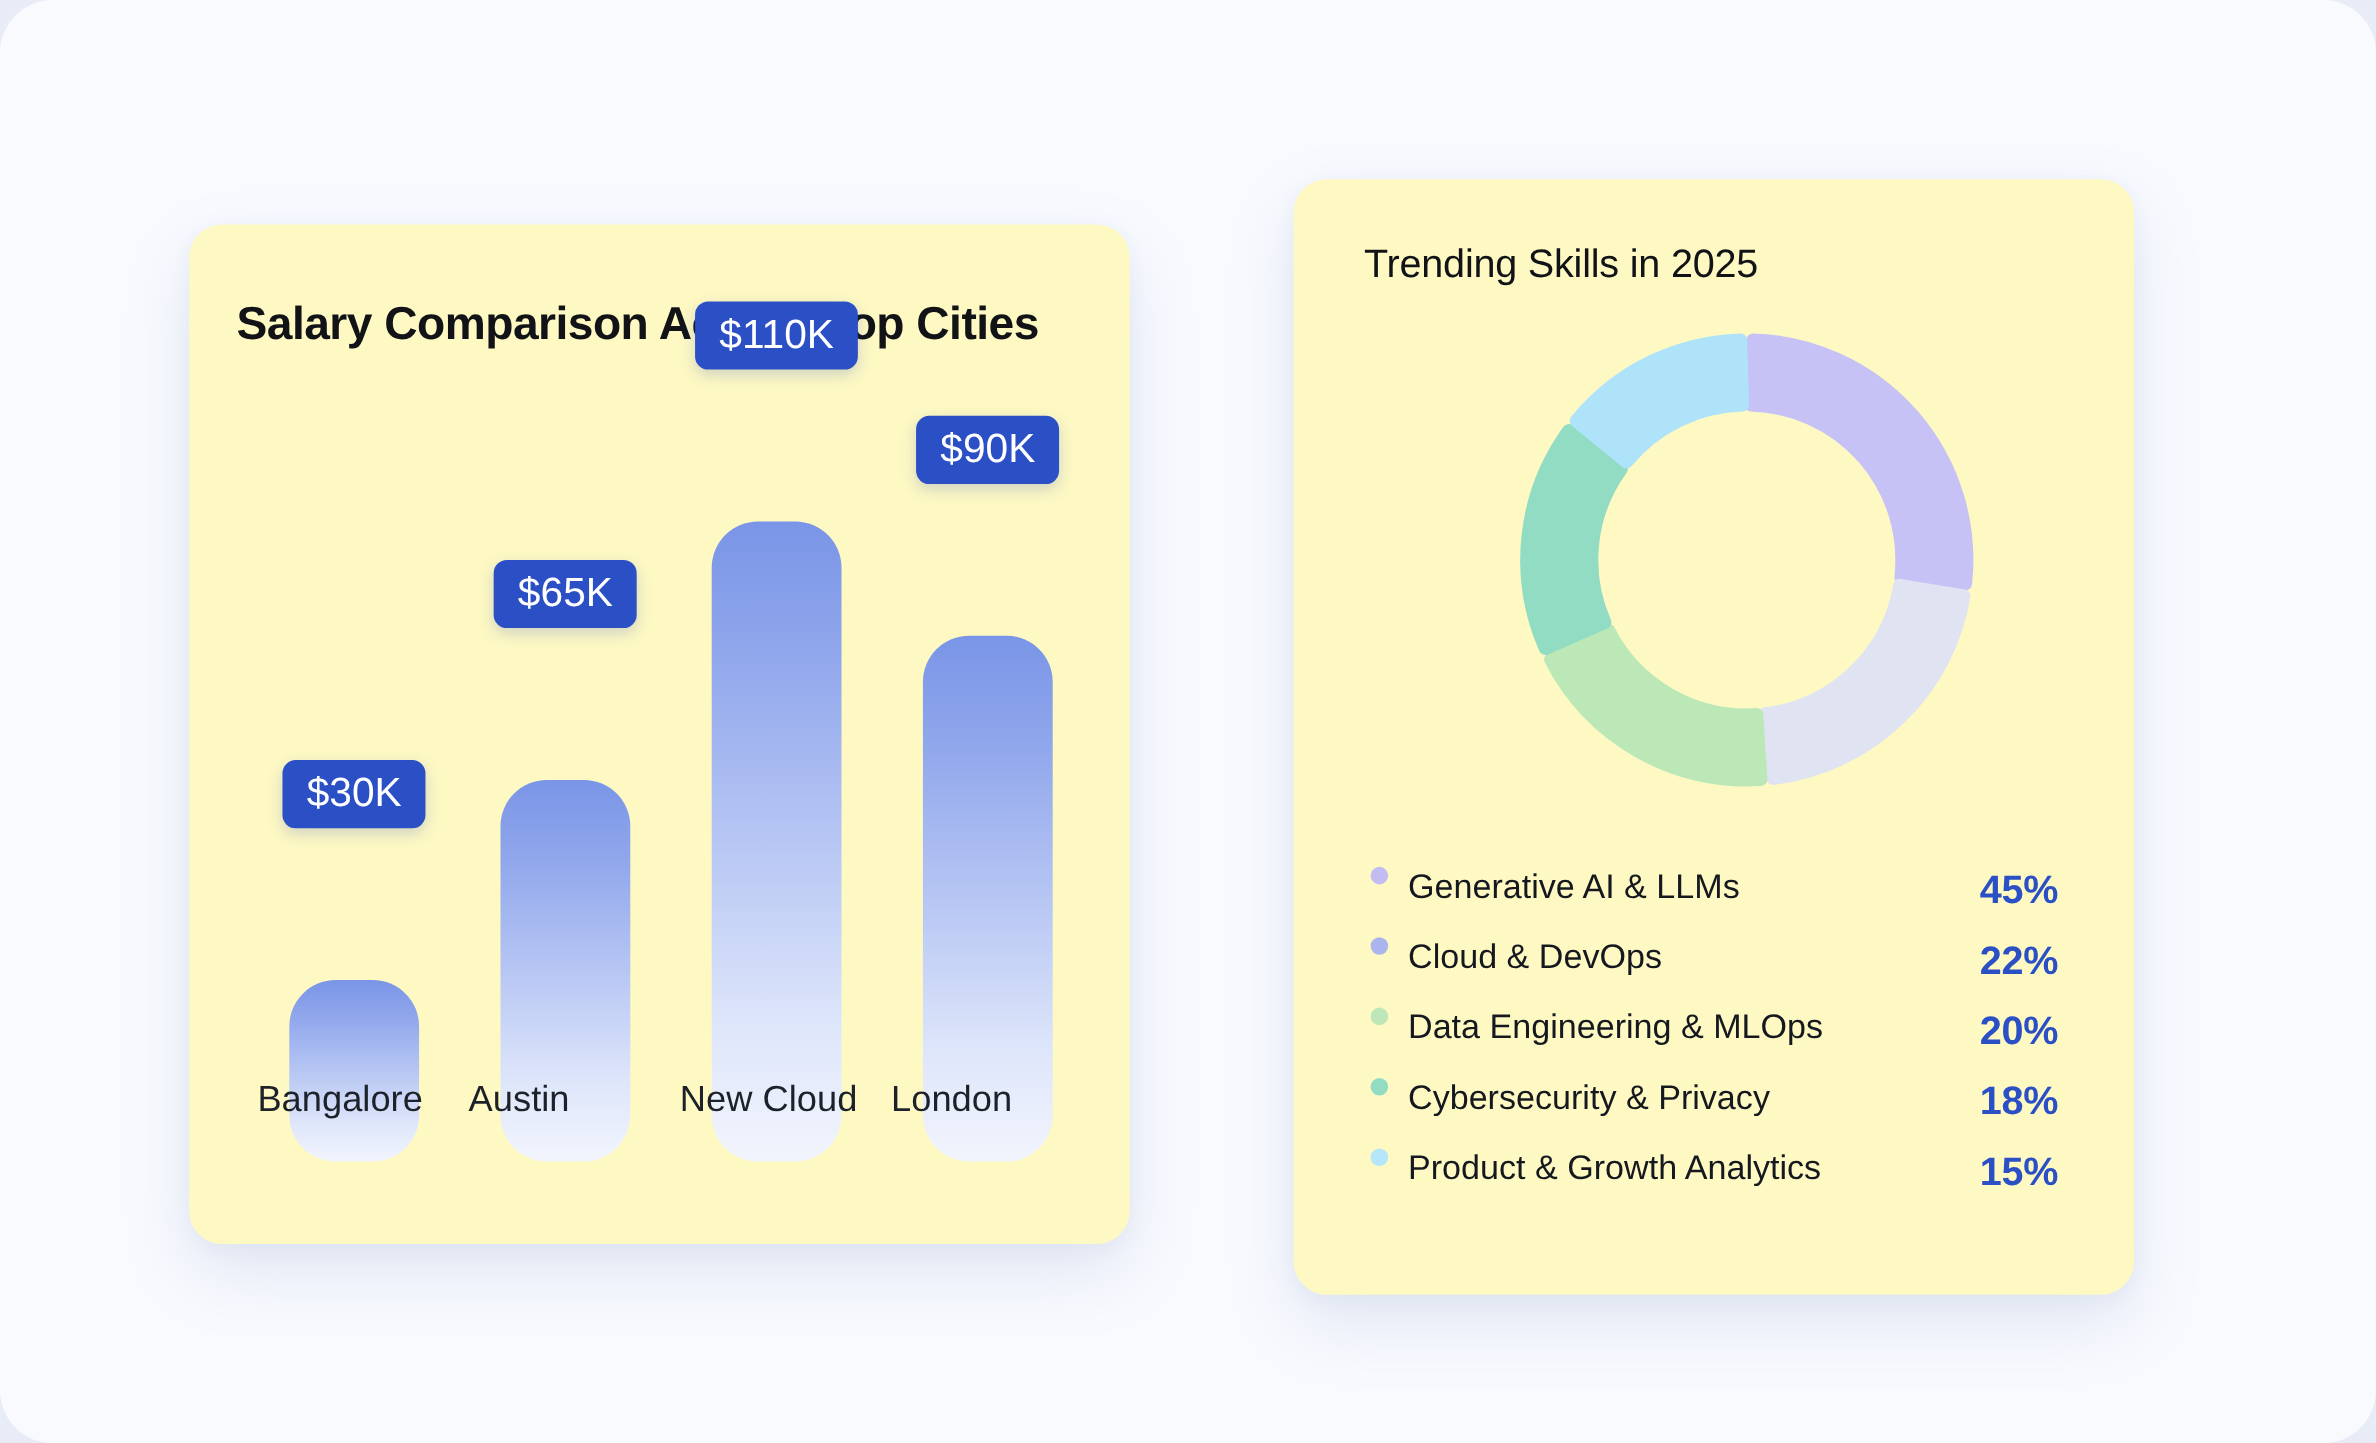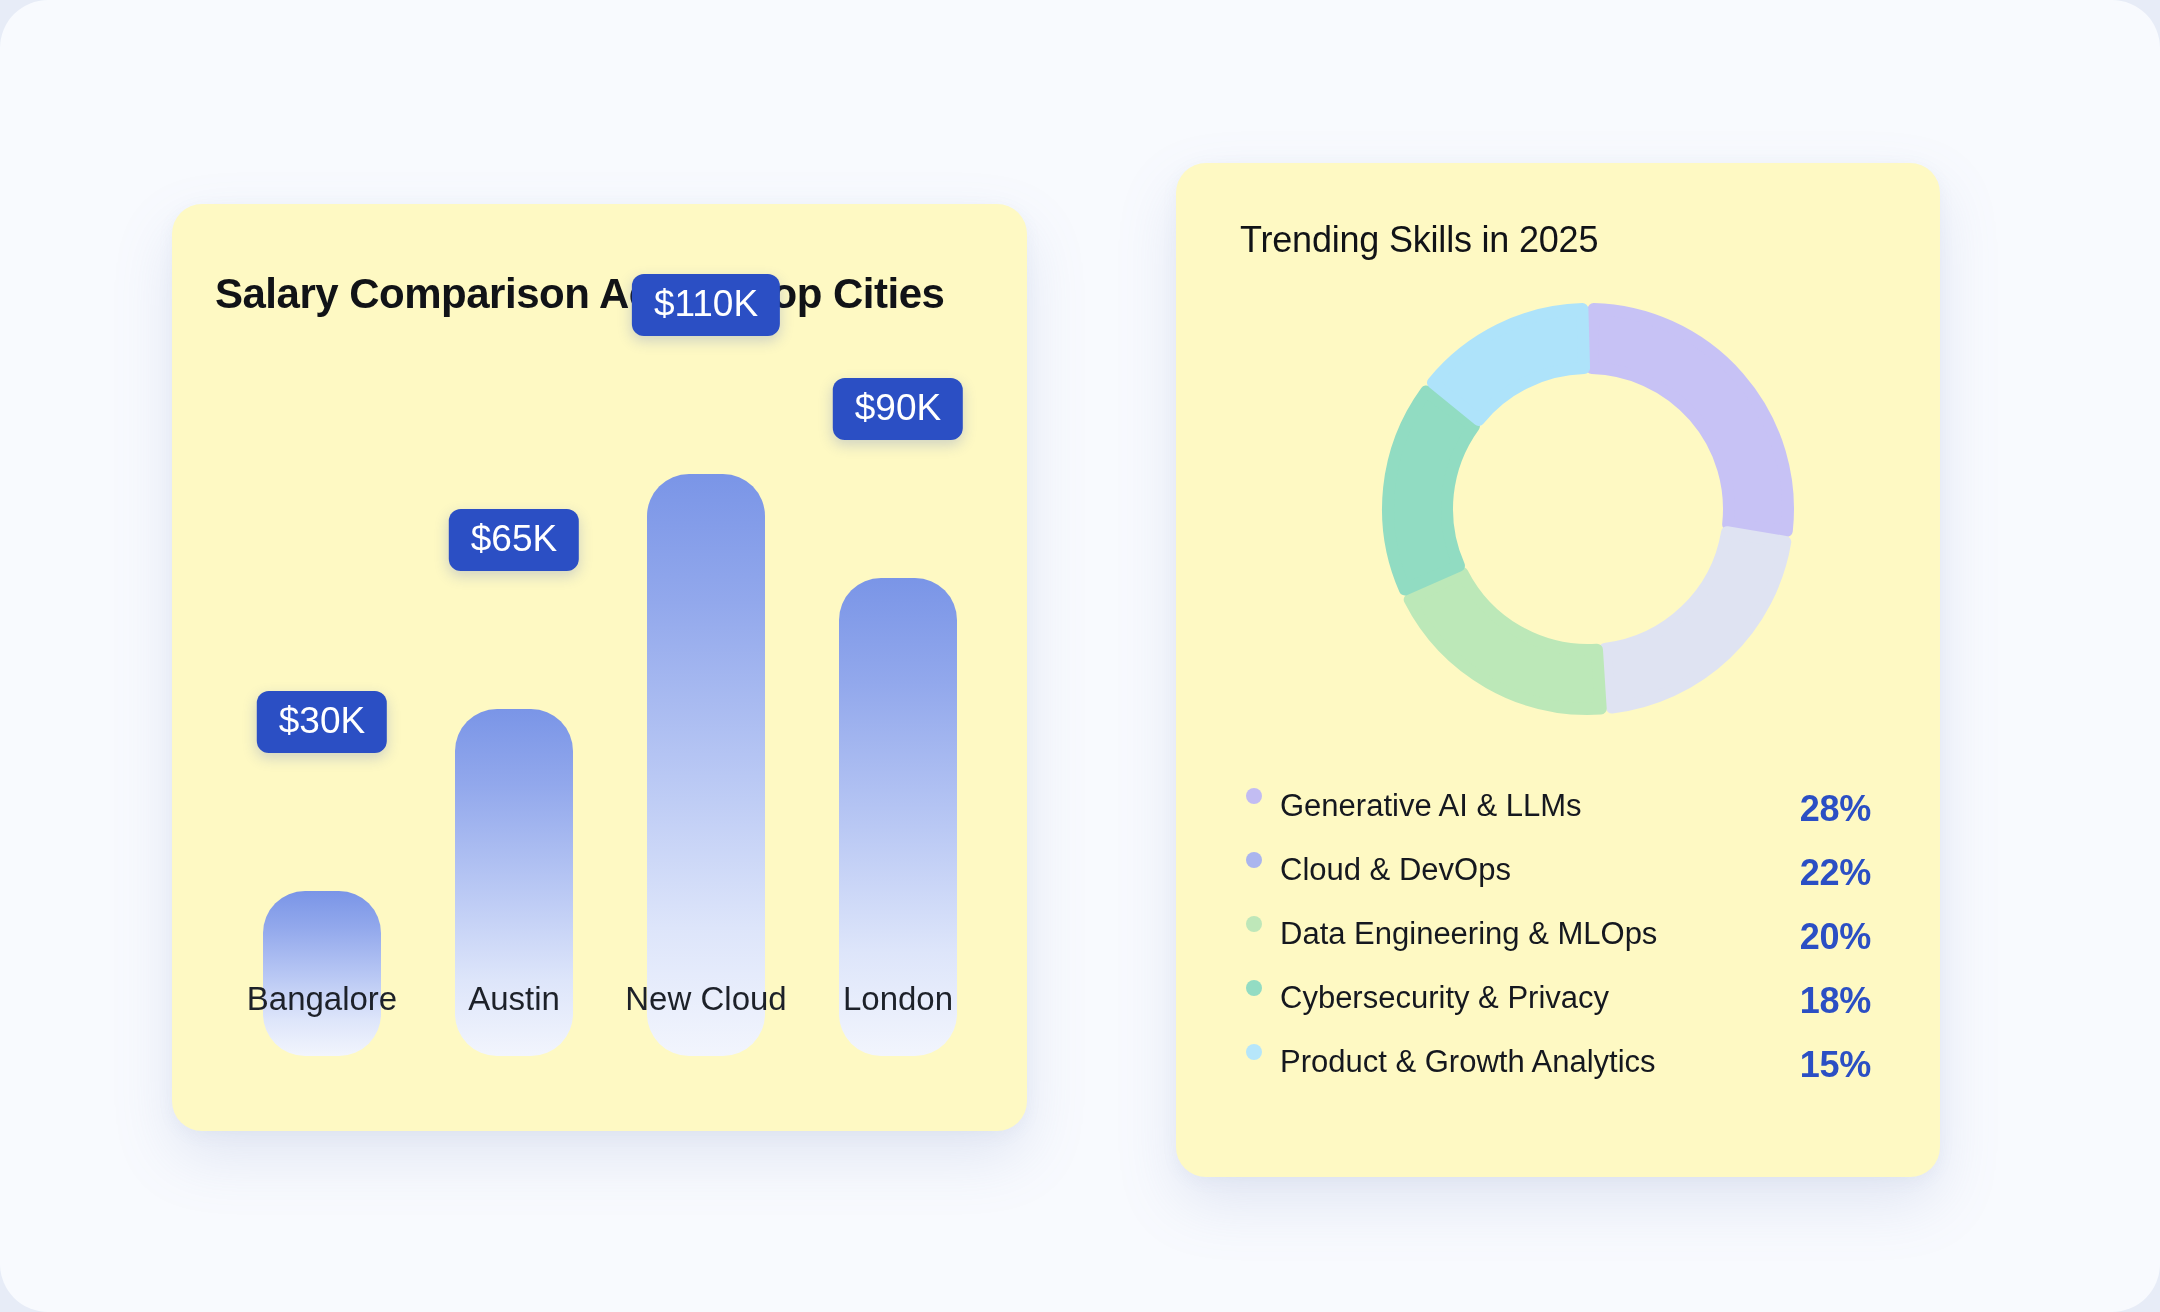--- a/index.html
+++ b/index.html
@@ -51,21 +51,21 @@
     position:absolute;left:50%;transform:translateX(-50%);
     background:#2B4FC4;color:#FFFFFF;
     border-radius:12px;
     font-size:37px;font-weight:400;
     padding:11px 22px 14px 22px;
     white-space:nowrap;line-height:1;
     box-shadow:0 5px 14px rgba(43,79,196,0.22);
   }
   .cat{
     position:absolute;bottom:38px;left:0;width:176px;
-    text-align:center;font-size:33px;color:#1D2129;
+    text-align:left;font-size:33px;color:#1D2129;
   }
 
   
   .donut-title{
     position:absolute;left:64px;top:56px;
     font-size:36px;font-weight:400;color:#111317;
     letter-spacing:-0.2px;white-space:nowrap;
   }
   .donut-wrap{
     position:absolute;left:202px;top:136px;width:420px;height:420px;
@@ -148,21 +148,21 @@
           <path d="M 54.95114537918087 83.66768948217523 A 200 200 0 0 1 204.41567225528618 10.07797699192912
        L 206.06304893997677 69.05497377931005 A 141 141 0 0 0 100.69055749232253 120.93572108493355 Z" fill="#AEE3FA" stroke="#AEE3FA" stroke-width="12" stroke-linejoin="round"></path>
         </svg>
     </div>
 
     <div class="legend">
 
       <div class="legend-row">
         <span class="dot" style="background: rgb(194, 188, 242);"></span>
         <span class="leg-label">Generative AI &amp; LLMs</span>
-        <span class="leg-pct">28%</span>
+        <span class="leg-pct">45%</span>
       </div>
 
       <div class="legend-row">
         <span class="dot" style="background: rgb(170, 181, 238);"></span>
         <span class="leg-label">Cloud &amp; DevOps</span>
         <span class="leg-pct">22%</span>
       </div>
 
       <div class="legend-row">
         <span class="dot" style="background: rgb(190, 231, 185);"></span>

